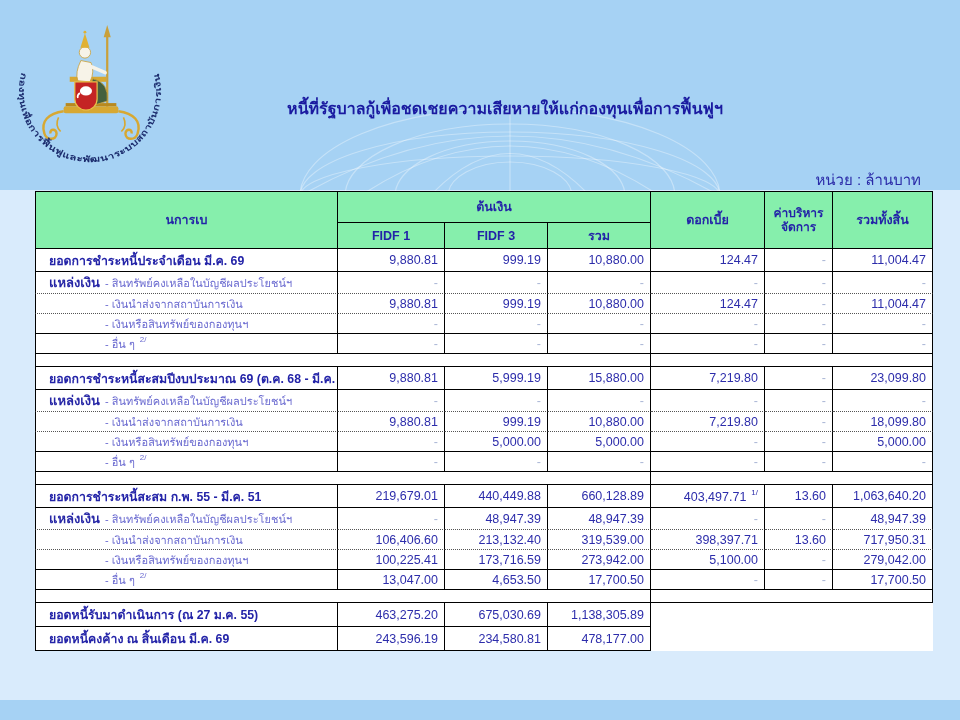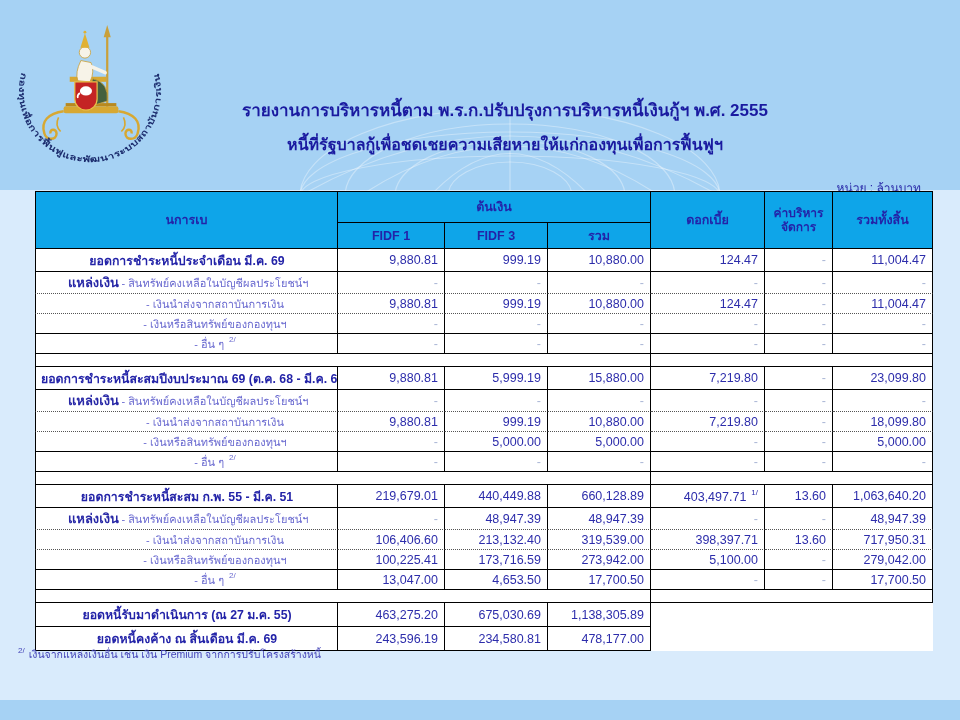--- a/index.html
+++ b/index.html
@@ -8,44 +8,44 @@
     background:#a6d2f4;
     font-family:"Liberation Sans","DejaVu Sans",sans-serif;
   }
   .band{position:absolute;left:0;top:190px;width:960px;height:510px;background:#d9ebfc;}
   .logo{position:absolute;left:14px;top:20px;width:152px;height:152px;}
   .watermark{position:absolute;left:280px;top:106px;width:480px;height:86px;pointer-events:none;}
   .title{position:absolute;left:165px;top:96px;width:680px;text-align:center;color:#1a1aa0;font-weight:bold;}
   .title .t1{font-size:17px;margin:0 0 9px 0;}
   .title .t2{font-size:16px;margin:0 0 8px 0;}
   .title .t3{font-size:16px;margin:0;}
-  .unit{position:absolute;right:39px;top:178px;font-size:12px;color:#2a2aa8;}
+  .unit{position:absolute;right:39px;top:168px;font-size:15px;color:#2a2aa8;}
 
   table.report{
     position:absolute;left:35px;top:191px;width:898px;
     border-collapse:separate;border-spacing:0;table-layout:fixed;
     background:#ffffff;
   }
   th,td{margin:0;padding:0 4px;vertical-align:middle;
     border-right:1px solid #000;border-bottom:1px solid #000;}
   .bl{border-left:1px solid #000;}
   .bt{border-top:1px solid #000;}
-  thead th{font-weight:bold;color:#2323a8;font-size:12.5px;text-align:center;background:#0ea5e9;}
+  thead th{font-weight:bold;color:#2323a8;font-size:12.5px;text-align:center;background:#86efac;}
   thead tr.h1 th{height:30px;}
   thead tr.h2 th{height:25px;}
   th.mgmt div{line-height:14px;font-size:12px;}
 
   tbody tr{height:20px;}
   tbody tr.section-head{height:23px;}
   tbody tr.spacer{height:13px;}
   tbody tr.summary{height:24px;}
 
   td.num{text-align:right;padding-right:6px;font-size:12.5px;color:#2d2dab;white-space:nowrap;}
   td.num.dash{color:#aab6d6;}
-  td.cell-label{padding-left:5px;white-space:nowrap;overflow:hidden;text-align:center;}
+  td.cell-label{padding-left:13px;white-space:nowrap;overflow:hidden;}
   .sec-title{font-weight:bold;color:#2323a8;font-size:12.3px;}
   .summary-label span{font-weight:bold;color:#2323a8;font-size:12.3px;}
   .srclab{font-weight:bold;color:#2727a6;font-size:13px;display:inline-block;width:56px;}
   .item{font-size:11px;color:#6a6ad0;}
   .indent{margin-left:56px;}
   sup.fnsup{font-size:8px;color:#2d2dab;margin-left:5px;vertical-align:6px;}
   sup.sub-sup{color:#6a6ad0;}
   tr.dot td{border-bottom:1px dotted #555;}
   td.sp-l,td.sp-r{border-bottom:1px solid #000;}
   td.free{border:none;}
@@ -105,21 +105,20 @@
     <path d="M60,61 h22 v17 a11 11 0 0 1 -22 0 z" fill="#c42424" stroke="#e8c24a" stroke-width="1.2"></path>
     <ellipse cx="71" cy="70" rx="6" ry="4.6" fill="#ffffff"></ellipse>
     <path d="M65,72 q-3,2 -2,5" stroke="#ffffff" stroke-width="1.6" fill="none"></path>
   </g>
   <text font-size="8.2" font-weight="bold" fill="#1c2d6e" letter-spacing="0.3">
     <textPath href="#org-arc" startOffset="2" textLength="256" lengthAdjust="spacingAndGlyphs">กองทุนเพื่อการฟื้นฟูและพัฒนาระบบสถาบันการเงิน</textPath>
   </text>
 </svg>
 
 <div class="title">
-  <div class="t1">รายงานการบริหารหนี้ตาม พ.ร.ก.ปรับปรุงการบริหารหนี้เงินกู้ฯ พ.ศ. 2555</div>
   <div class="t2">หนี้ที่รัฐบาลกู้เพื่อชดเชยความเสียหายให้แก่กองทุนเพื่อการฟื้นฟูฯ</div>
 </div>
 
 <div class="unit">หน่วย : ล้านบาท</div>
 
 <table class="report">
   <colgroup>
     <col style="width:303px">
       <col style="width:107px">
       <col style="width:103px">
@@ -304,14 +303,13 @@
         <td class="cell-label bl summary-label"><span>ยอดหนี้คงค้าง ณ สิ้นเดือน มี.ค. 69</span></td>
         <td class="num"><span>243,596.19</span></td>
         <td class="num"><span>234,580.81</span></td>
         <td class="num"><span>478,177.00</span></td>
         <td class="free" colspan="3"></td>
       </tr>
     </tbody>
 </table>
 
 <div class="footnotes">
-  <div class="fn-line"><sup>2/</sup><span>เงินจากแหล่งเงินอื่น เช่น เงิน Premium จากการปรับโครงสร้างหนี้</span></div>
 </div>
 
 </body></html>

